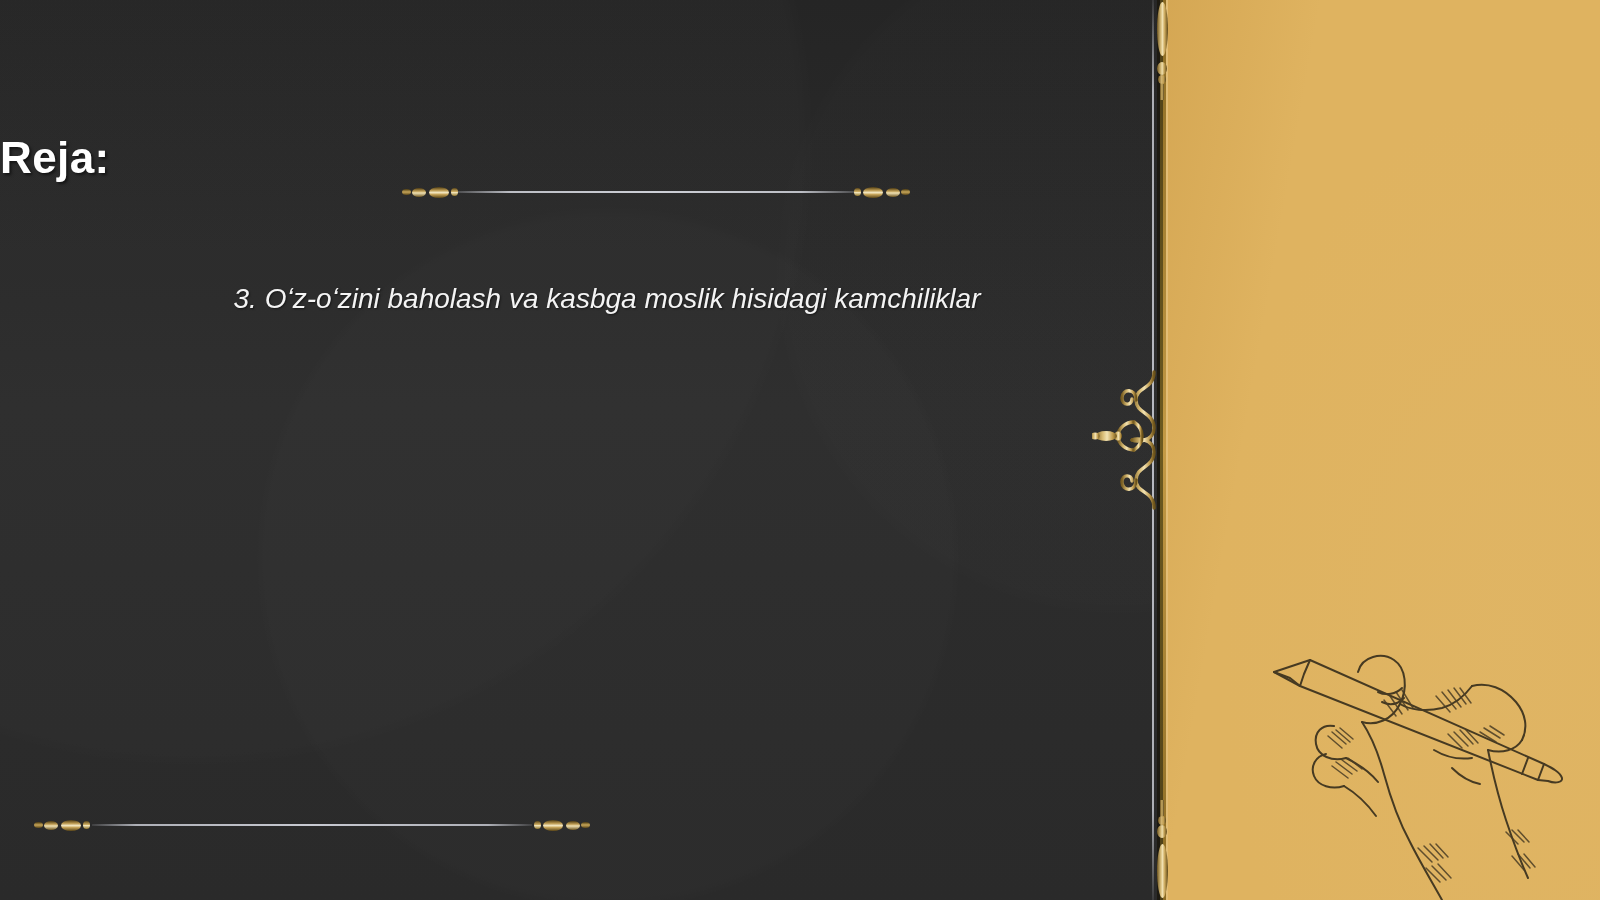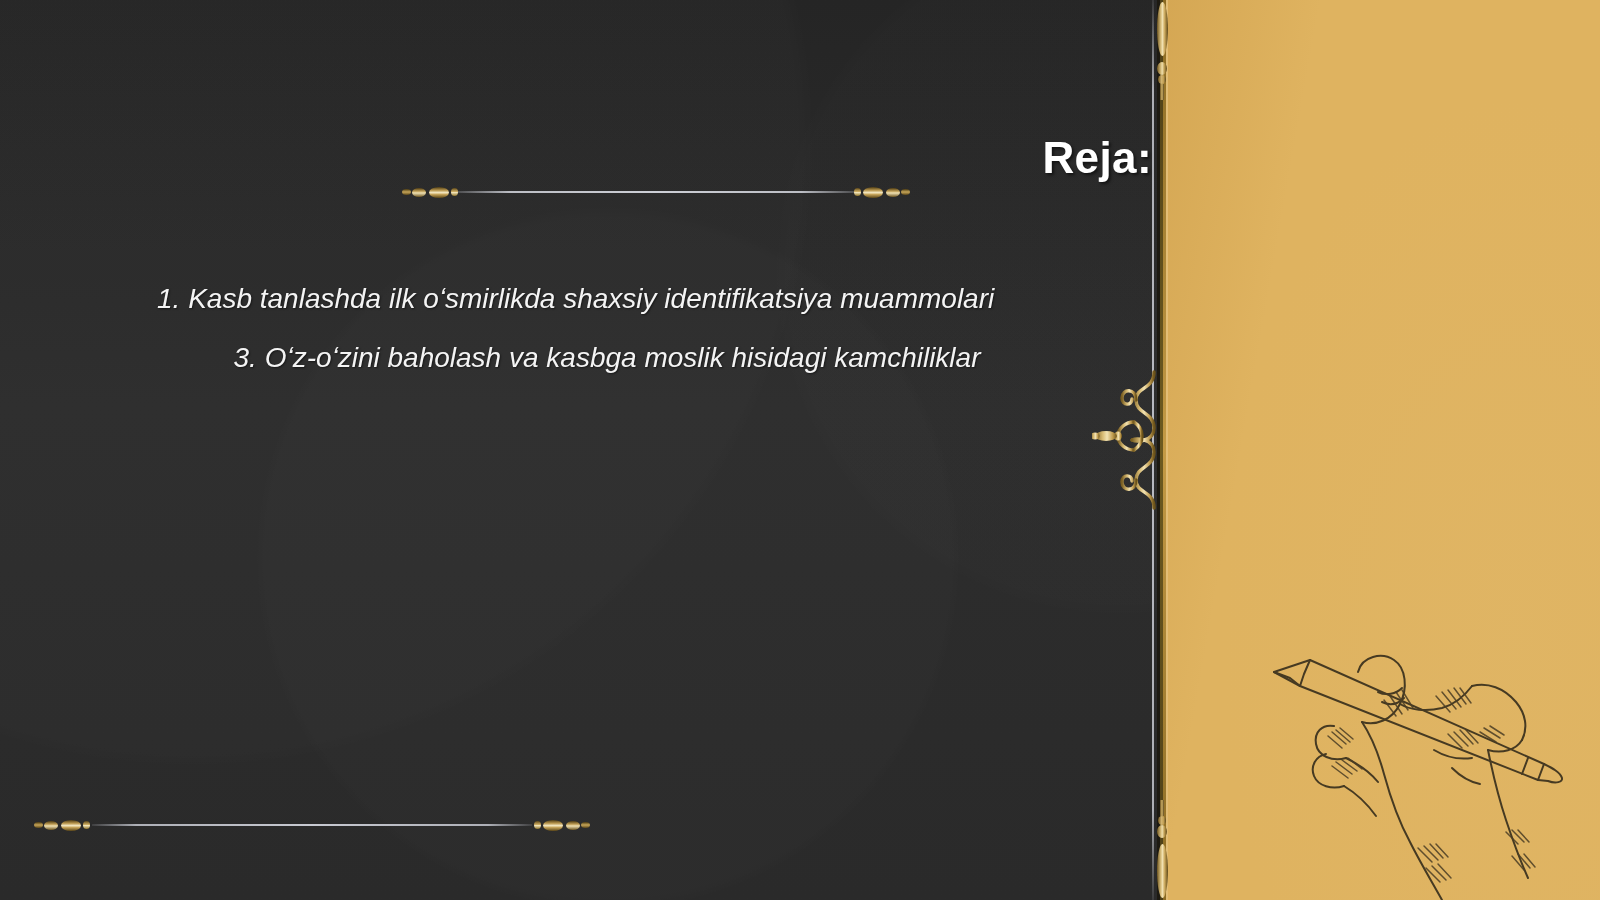--- a/index.html
+++ b/index.html
@@ -91,21 +91,21 @@
     left:1092px;
     top:366px;
     width:80px; height:148px;
   }
 
   
   .title {
     position:absolute;
     left:0; top:133px;
     width:1152px;
-    text-align:right;
+    text-align:left;
     font-size:44px;
     font-weight:bold;
     color:#ffffff;
     letter-spacing:0.4px;
     text-shadow:2px 2px 3px rgba(0,0,0,0.55);
   }
 
   
   .title-divider {
     position:absolute;
@@ -237,21 +237,20 @@
     </div>
     <div class="cap right">
       <div class="d4"></div>
         <div class="d3"></div>
         <div class="d2"></div>
         <div class="d1"></div>
     </div>
   </div>
 
   <div class="body-list">
-    <div class="list-item">1. Kasb tanlashda ilk oʻsmirlikda shaxsiy identifikatsiya muammolari</div>
     <div class="list-item">3. Oʻz-oʻzini baholash va kasbga moslik hisidagi kamchiliklar</div>
   </div>
 
   <div class="bottom-divider">
     <div class="line"></div>
     <div class="cap left">
       <div class="d4"></div>
         <div class="d3"></div>
         <div class="d2"></div>
         <div class="d1"></div>

